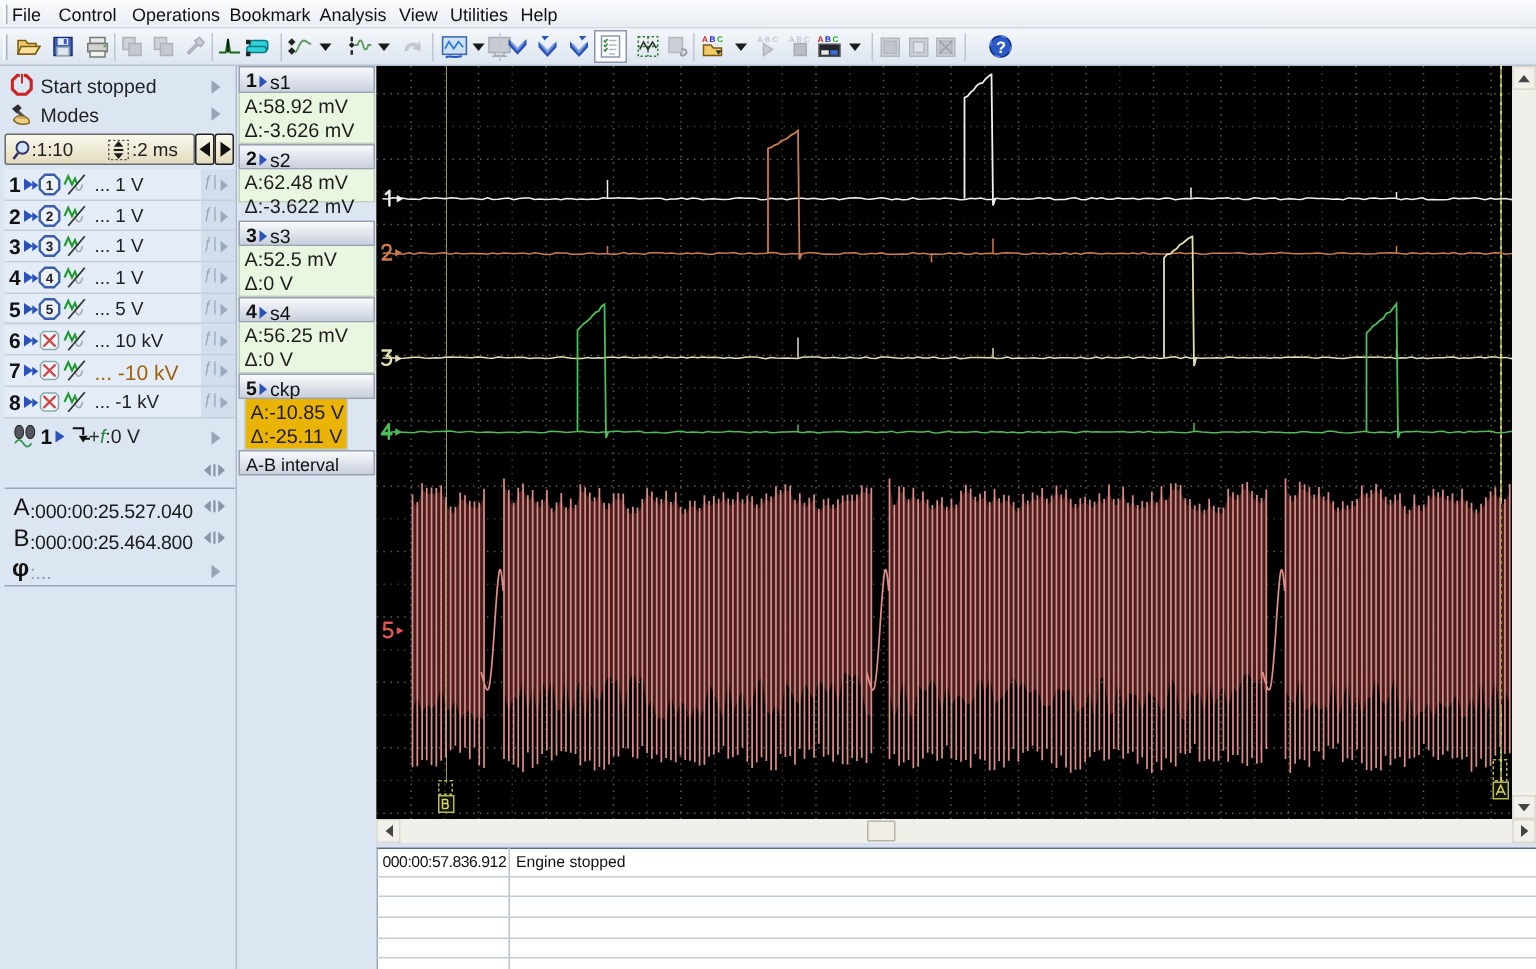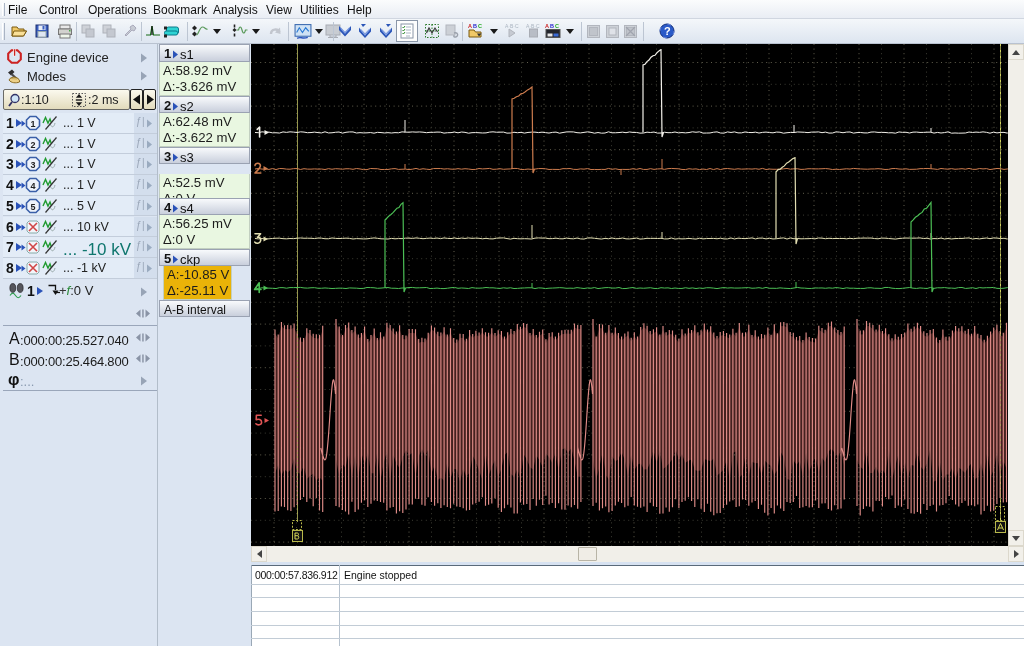--- a/index.html
+++ b/index.html
@@ -166,21 +166,21 @@
     </svg>
 </div>
 
 <div class="abs" style="left:0;top:44px;width:157px;height:602px;background:#dce5f2">
 
  <svg width="15" height="15" viewBox="0 0 15 15" class="abs" style="left:7px;top:5px">
       <path d="M4.6 1.2 L10.4 1.2 L13.8 4.6 L13.8 10.4 L10.4 13.8 L4.6 13.8 L1.2 10.4 L1.2 4.6 Z" fill="none" stroke="#cc2222" stroke-width="2.1"></path>
       <rect x="6.2" y="0" width="2.6" height="7.2" fill="#fff"></rect>
       <rect x="6.9" y="0.2" width="1.4" height="6.6" fill="#cc2222"></rect>
     </svg>
- <span class="abs" style="left:27px;top:6px;font-size:13px;color:#222">Engine device</span>
+ <span class="abs" style="left:27px;top:6px;font-size:13px;color:#222">Start stopped</span>
  <svg width="8" height="10" viewBox="0 0 8 10" class="abs" style="left:140px;top:9px">
       <path d="M1 0.5 L7 5 L1 9.5 Z" fill="#98a4b6"></path>
     </svg>
 
  <svg width="16" height="16" viewBox="0 0 16 16" class="abs" style="left:7px;top:24px">
       <path d="M1 4.5 L5 1.5 L7.5 4 L4 7.5 Z" fill="#2e2e30"></path>
       <path d="M5.5 5.5 L12 11.5 L10.5 13 L4 7 Z" fill="#4a4a4e"></path>
       <path d="M2 12 C3 9.5 6 8.5 9 9.5 C12 10.5 13 12.5 12.5 14 C9 15.5 4 15 2 12 Z" fill="#ecd088" stroke="#8a6a20"></path>
       <path d="M4 10.5 L10 11" stroke="#b89a50" stroke-width="0.8" fill="none"></path>
     </svg>
@@ -384,21 +384,21 @@
       </svg>
       <svg width="16" height="16" viewBox="0 0 16 16" style="position:absolute;left:22px;top:2px">
         <path d="M4 2 L12 2 L14 4 L14 12 L12 14 L4 14 L2 12 L2 4 Z" fill="#f2f5fa" stroke="#8aa" stroke-width="1"></path>
         <path d="M4 4 L12 12 M12 4 L4 12" stroke="#d04545" stroke-width="1.6"></path>
       </svg>
       <svg width="17" height="16" viewBox="0 0 17 16" style="position:absolute;left:39px;top:2px">
         <path d="M1 8 L3.5 2.5 L6 8 L8 4 L9.5 8" stroke="#1f9a2f" stroke-width="1.4" fill="none"></path>
         <path d="M8 8 C9 13 12 13 13 8" stroke="#9aa" stroke-width="1" fill="none"></path>
         <path d="M14.5 1.5 L3.5 14.5" stroke="#333" stroke-width="1.2"></path>
       </svg>
-      <span style="position:absolute;left:60px;top:3px;font-size:17px;color:#0f766e">... -10 kV</span>
+      <span style="position:absolute;left:60px;top:3px;font-size:14px;color:#a16207">... -10 kV</span>
     </div>
 <div style="position:absolute;left:134px;top:193.2px;width:23px;height:20.7px;background:#d3deed;border-bottom:1px solid #c3cddb">
       <span style="position:absolute;left:2px;top:3px;font-size:10px;color:#9aa6b8">ƒ</span>
       <span style="position:absolute;left:8px;top:3px;font-size:10px;color:#9aa6b8">|</span>
       <svg width="7" height="9" viewBox="0 0 7 9" style="position:absolute;left:12px;top:6px">
         <path d="M1 0.5 L6 4.5 L1 8.5 Z" fill="#9aabc0"></path>
       </svg>
     </div>
 <div style="position:absolute;left:3px;top:213.9px;width:131px;height:20.7px;border-bottom:1px solid #c3cddb;background:#e3ecf7">
       <span style="position:absolute;left:3px;top:2px;font-size:14px;font-weight:bold;color:#111">8</span>
@@ -494,32 +494,32 @@
         <div style="position:absolute;left:3px;top:1px;font-size:13.2px;color:#1c1c1c;white-space:nowrap">A:58.92 mV</div>
         <div style="position:absolute;left:3px;top:17px;font-size:13.2px;color:#1c1c1c;white-space:nowrap">Δ:-3.626 mV</div>
       </div>
 <div style="position:absolute;left:0px;top:52px;width:91px;height:17px;background:linear-gradient(#f8fafc,#c9cfdc);border:1px solid #9aa2b2;box-sizing:border-box">
         <span style="position:absolute;left:4px;top:1px;font-size:13px;font-weight:bold;color:#111">2</span>
         <svg width="7" height="9" viewBox="0 0 7 9" style="position:absolute;left:12px;top:5px">
           <path d="M1 0.5 L6 4.5 L1 8.5 Z" fill="#2a52b8"></path>
         </svg>
         <span style="position:absolute;left:20px;top:2px;font-size:13px;color:#111">s2</span>
       </div>
-<div style="position:absolute;left:0px;top:69px;width:91px;height:34px;background:#e9f7e1;border:1px solid #c2cfc0;border-top:none;box-sizing:border-box">
+<div style="position:absolute;left:0px;top:69px;width:91px;height:22px;background:#e9f7e1;border:1px solid #c2cfc0;border-top:none;box-sizing:border-box">
         <div style="position:absolute;left:3px;top:1px;font-size:13.2px;color:#1c1c1c;white-space:nowrap">A:62.48 mV</div>
         <div style="position:absolute;left:3px;top:17px;font-size:13.2px;color:#1c1c1c;white-space:nowrap">Δ:-3.622 mV</div>
       </div>
 <div style="position:absolute;left:0px;top:103px;width:91px;height:17px;background:linear-gradient(#f8fafc,#c9cfdc);border:1px solid #9aa2b2;box-sizing:border-box">
         <span style="position:absolute;left:4px;top:1px;font-size:13px;font-weight:bold;color:#111">3</span>
         <svg width="7" height="9" viewBox="0 0 7 9" style="position:absolute;left:12px;top:5px">
           <path d="M1 0.5 L6 4.5 L1 8.5 Z" fill="#2a52b8"></path>
         </svg>
         <span style="position:absolute;left:20px;top:2px;font-size:13px;color:#111">s3</span>
       </div>
-<div style="position:absolute;left:0px;top:130px;width:91px;height:34px;background:#e9f7e1;border:1px solid #c2cfc0;border-top:none;box-sizing:border-box">
+<div style="position:absolute;left:0px;top:120px;width:91px;height:34px;background:#e9f7e1;border:1px solid #c2cfc0;border-top:none;box-sizing:border-box">
         <div style="position:absolute;left:3px;top:1px;font-size:13.2px;color:#1c1c1c;white-space:nowrap">A:52.5 mV</div>
         <div style="position:absolute;left:3px;top:17px;font-size:13.2px;color:#1c1c1c;white-space:nowrap">Δ:0 V</div>
       </div>
 <div style="position:absolute;left:0px;top:154px;width:91px;height:17px;background:linear-gradient(#f8fafc,#c9cfdc);border:1px solid #9aa2b2;box-sizing:border-box">
         <span style="position:absolute;left:4px;top:1px;font-size:13px;font-weight:bold;color:#111">4</span>
         <svg width="7" height="9" viewBox="0 0 7 9" style="position:absolute;left:12px;top:5px">
           <path d="M1 0.5 L6 4.5 L1 8.5 Z" fill="#2a52b8"></path>
         </svg>
         <span style="position:absolute;left:20px;top:2px;font-size:13px;color:#111">s4</span>
       </div>

